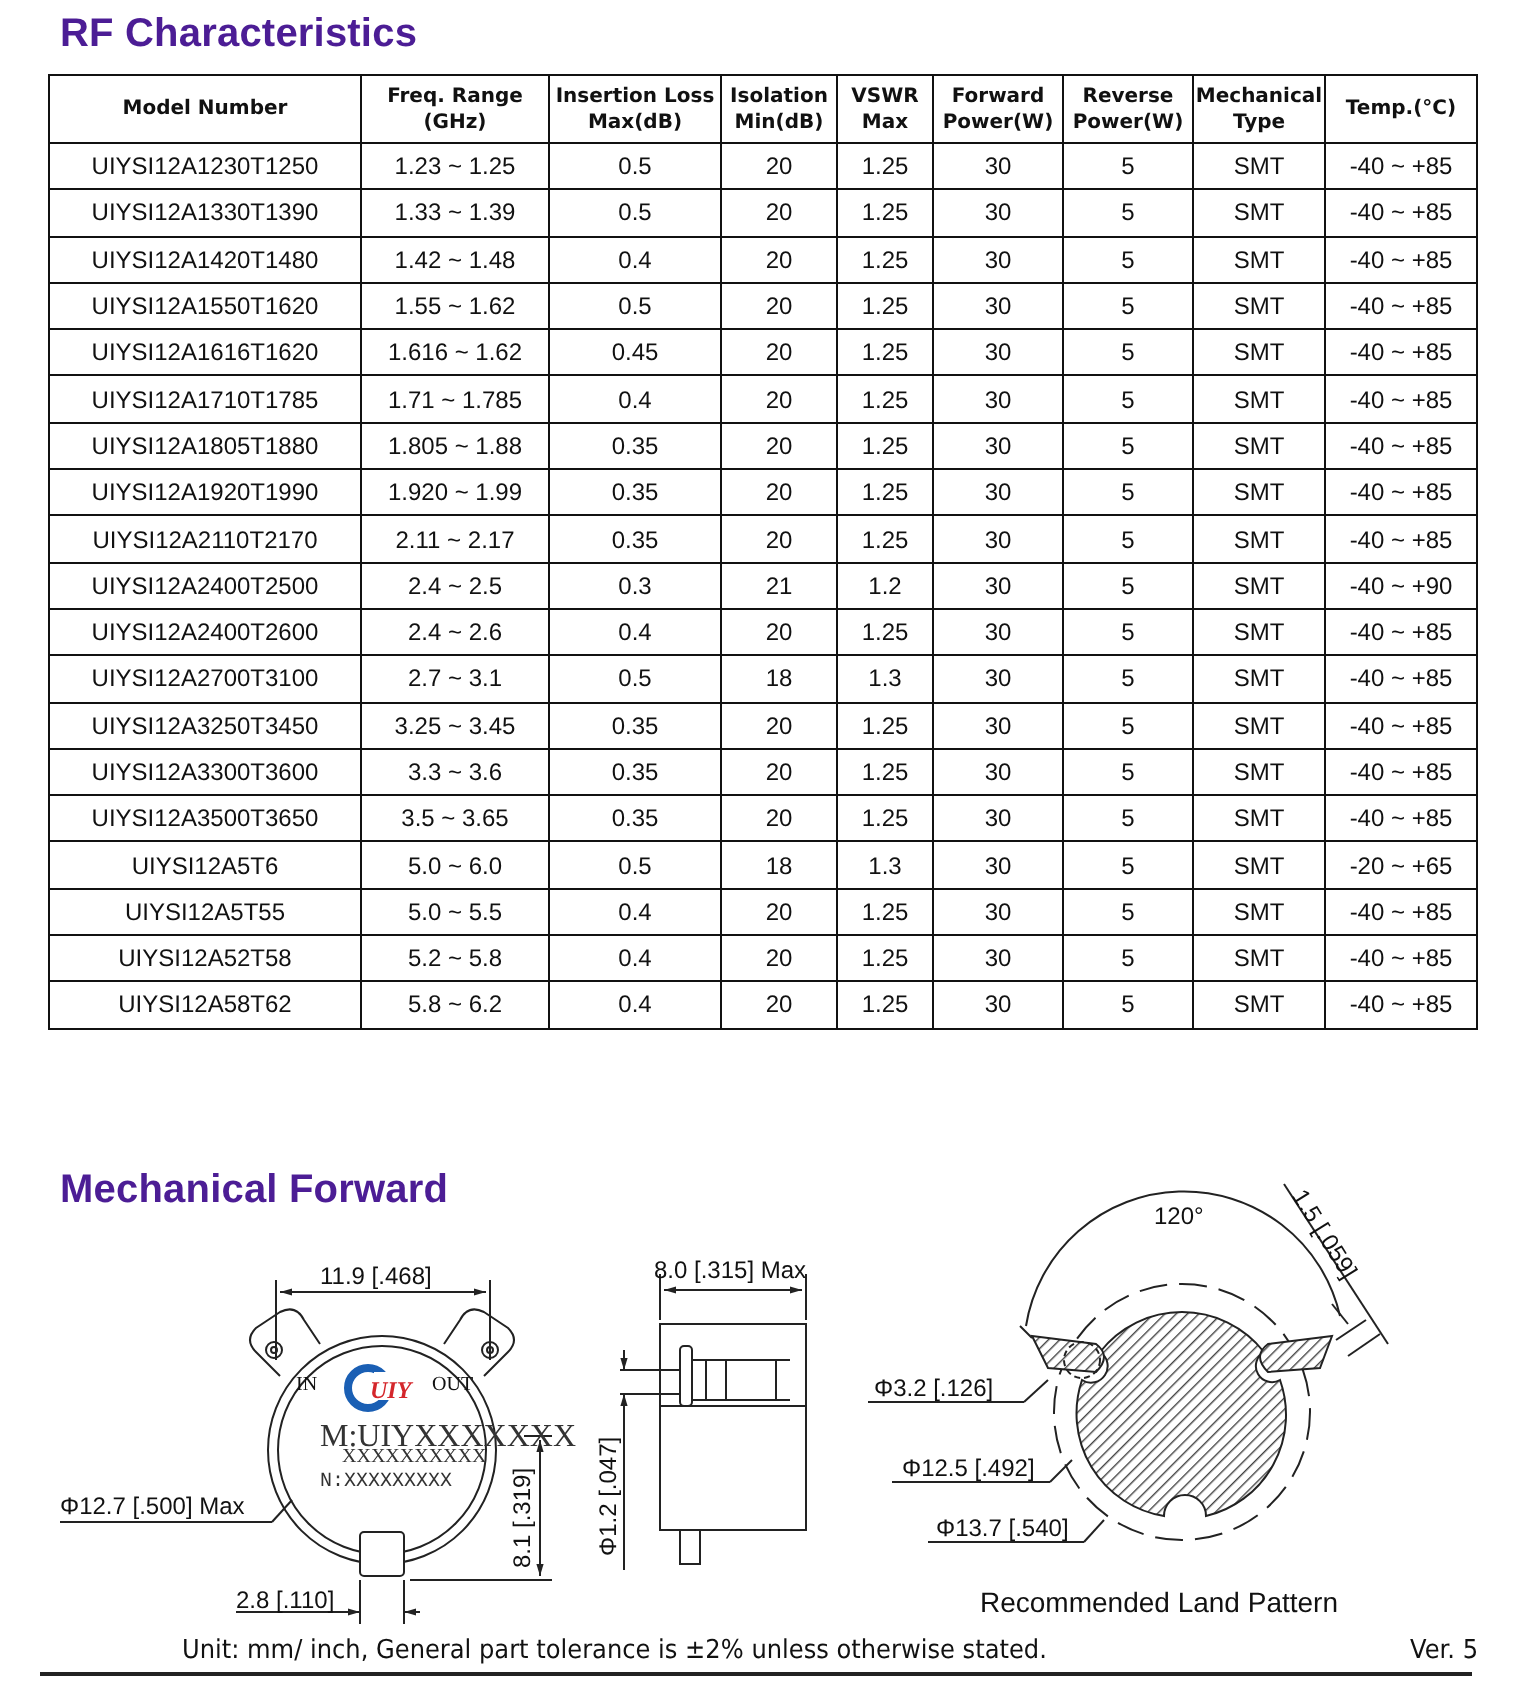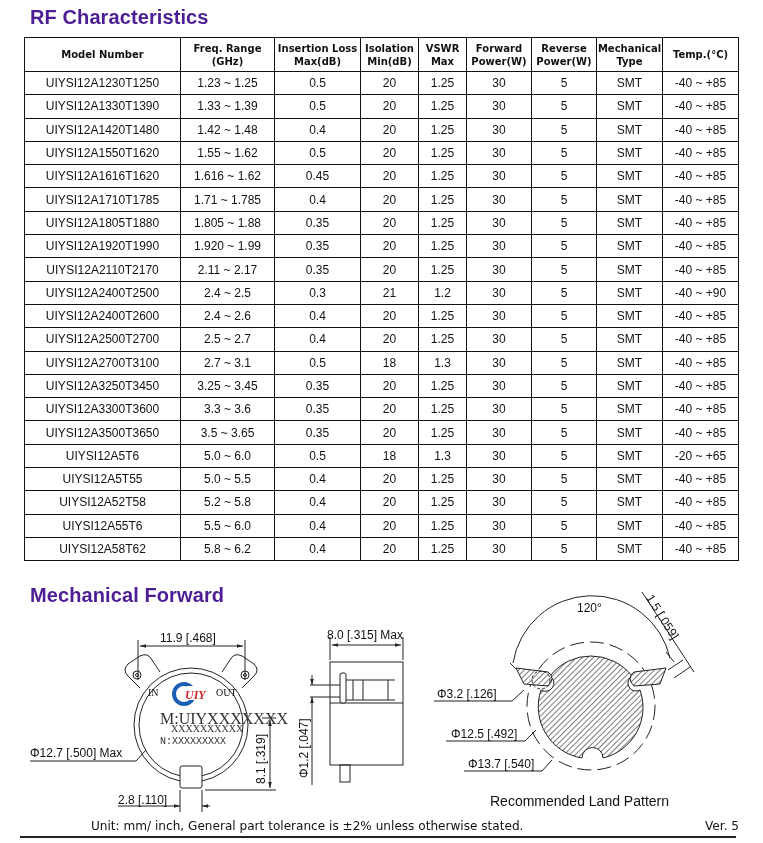--- a/index.html
+++ b/index.html
@@ -188,31 +188,20 @@
         <td>2.4 ~ 2.6</td>
         <td>0.4</td>
         <td>20</td>
         <td>1.25</td>
         <td>30</td>
         <td>5</td>
         <td>SMT</td>
         <td>-40 ~ +85</td>
       </tr>
       <tr>
-        <td>UIYSI12A2500T2700</td>
-        <td>2.5 ~ 2.7</td>
-        <td>0.4</td>
-        <td>20</td>
-        <td>1.25</td>
-        <td>30</td>
-        <td>5</td>
-        <td>SMT</td>
-        <td>-40 ~ +85</td>
-      </tr>
-      <tr>
         <td>UIYSI12A2700T3100</td>
         <td>2.7 ~ 3.1</td>
         <td>0.5</td>
         <td>18</td>
         <td>1.3</td>
         <td>30</td>
         <td>5</td>
         <td>SMT</td>
         <td>-40 ~ +85</td>
       </tr>
@@ -267,31 +256,20 @@
         <td>20</td>
         <td>1.25</td>
         <td>30</td>
         <td>5</td>
         <td>SMT</td>
         <td>-40 ~ +85</td>
       </tr>
       <tr>
         <td>UIYSI12A52T58</td>
         <td>5.2 ~ 5.8</td>
-        <td>0.4</td>
-        <td>20</td>
-        <td>1.25</td>
-        <td>30</td>
-        <td>5</td>
-        <td>SMT</td>
-        <td>-40 ~ +85</td>
-      </tr>
-      <tr>
-        <td>UIYSI12A55T6</td>
-        <td>5.5 ~ 6.0</td>
         <td>0.4</td>
         <td>20</td>
         <td>1.25</td>
         <td>30</td>
         <td>5</td>
         <td>SMT</td>
         <td>-40 ~ +85</td>
       </tr>
       <tr>
         <td>UIYSI12A58T62</td>

